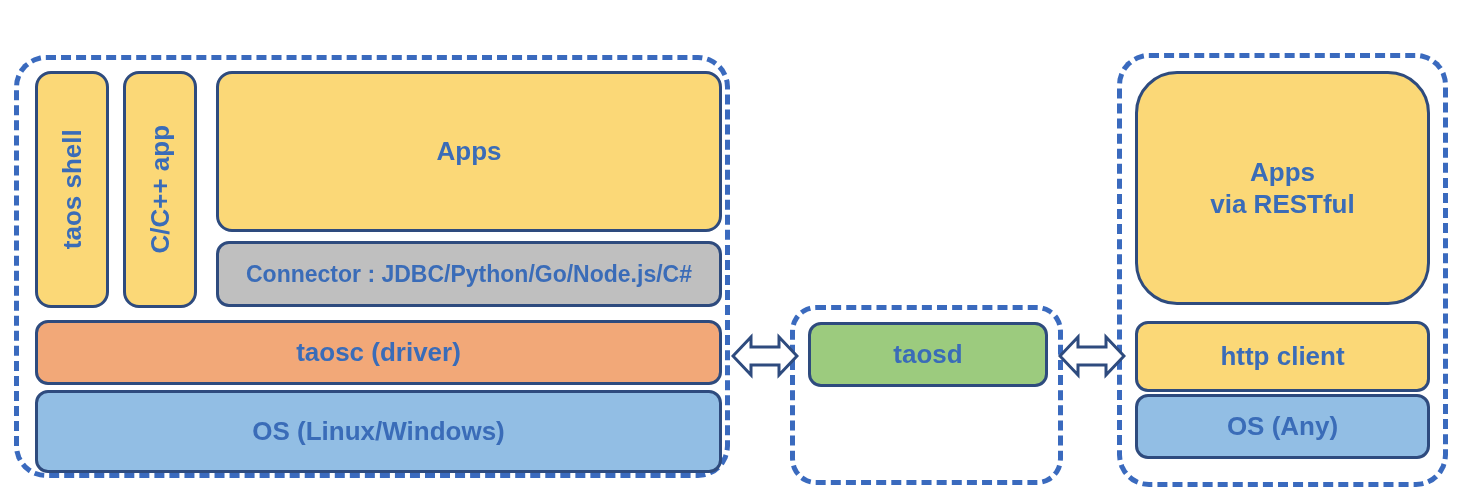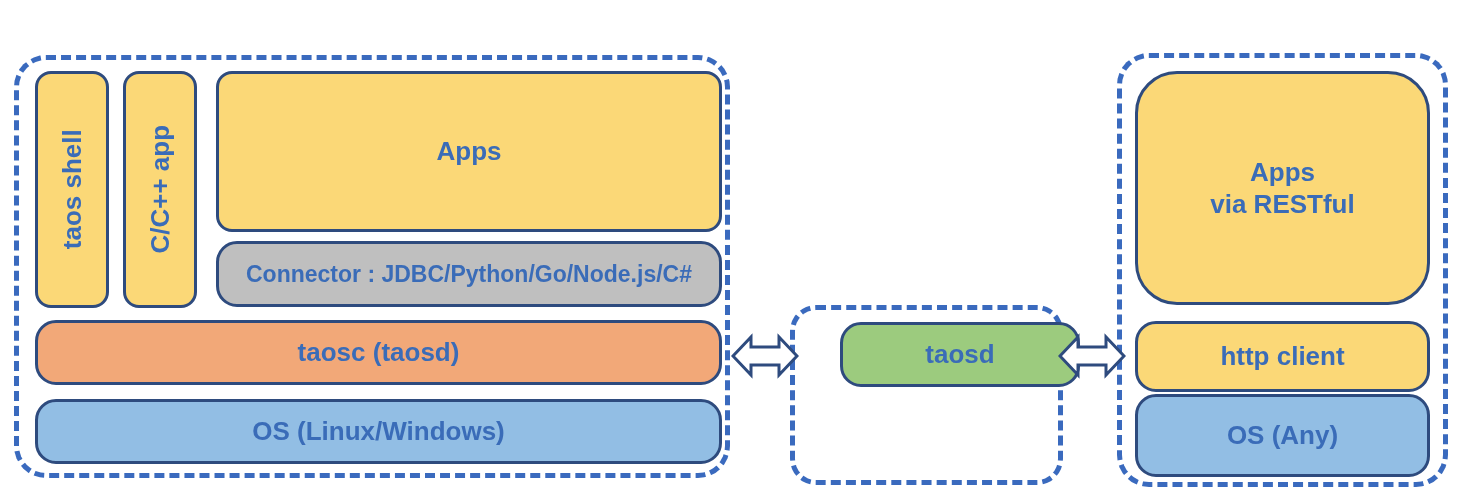--- a/index.html
+++ b/index.html
@@ -33,34 +33,34 @@
     position:absolute;
     border:5px dashed var(--dash);
     border-radius:32px;
     box-sizing:border-box;
     background:transparent;
   }
   .box{
     position:absolute;
     box-sizing:border-box;
     border:3px solid var(--navy);
-    border-radius:21px;
+    border-radius:13px;
     display:flex;
     align-items:center;
     justify-content:center;
     color:var(--label);
     font-weight:bold;
     font-size:26px;
     text-align:center;
     line-height:1.25;
   }
   .box.yellow{background:var(--yellow);}
   .box.orange{background:var(--orange);}
   .box.blue{background:var(--blue);}
-  .box.green{background:var(--green);margin-left:32px;}
+  .box.green{background:var(--green);}
   .box.gray{background:var(--gray);}
   .box.tall{border-radius:16px;}
   .box.biground{border-radius:42px;}
   .vtext{
     transform:rotate(-90deg);
     white-space:nowrap;
   }
   .prewrap{white-space:pre-line;}
   .connector-text{font-size:23px;}
   .arrow{
@@ -84,38 +84,38 @@
   <div class="box yellow tall" style="left:123px;top:71px;width:74px;height:237px;">
     <span class="vtext">C/C++ app</span>
   </div>
   <div class="box yellow tall" style="left:216px;top:71px;width:506px;height:161px;">
     <span>Apps</span>
   </div>
   <div class="box gray" style="left:216px;top:241px;width:506px;height:66px;">
     <span class="connector-text">Connector : JDBC/Python/Go/Node.js/C#</span>
   </div>
   <div class="box orange" style="left:35px;top:320px;width:687px;height:65px;">
-    <span>taosc (taosd)</span>
+    <span>taosc (driver)</span>
   </div>
-  <div class="box blue" style="left:35px;top:399px;width:687px;height:65px;">
+  <div class="box blue" style="left:35px;top:390px;width:687px;height:83px;">
     <span>OS (Linux/Windows)</span>
   </div>
 
   <div class="box green" style="left:808px;top:322px;width:240px;height:65px;">
     <span>taosd</span>
   </div>
 
   <div class="box yellow biground" style="left:1135px;top:71px;width:295px;height:234px;">
     <span class="prewrap">Apps
 via RESTful</span>
   </div>
   <div class="box yellow" style="left:1135px;top:321px;width:295px;height:71px;">
     <span>http client</span>
   </div>
-  <div class="box blue" style="left:1135px;top:394px;width:295px;height:83px;">
+  <div class="box blue" style="left:1135px;top:394px;width:295px;height:65px;">
     <span>OS (Any)</span>
   </div>
 
   <svg class="arrow" style="left:731px;top:333px;" width="68" height="46" viewBox="0 0 68 46">
     <polygon points="2,23 20,4 20,14 48,14 48,4 66,23 48,42 48,32 20,32 20,42" fill="#ffffff" stroke="#2E4B7E" stroke-width="3" stroke-linejoin="miter"></polygon>
   </svg>
   <svg class="arrow" style="left:1058px;top:333px;" width="68" height="46" viewBox="0 0 68 46">
     <polygon points="2,23 20,4 20,14 48,14 48,4 66,23 48,42 48,32 20,32 20,42" fill="#ffffff" stroke="#2E4B7E" stroke-width="3" stroke-linejoin="miter"></polygon>
   </svg>
 

